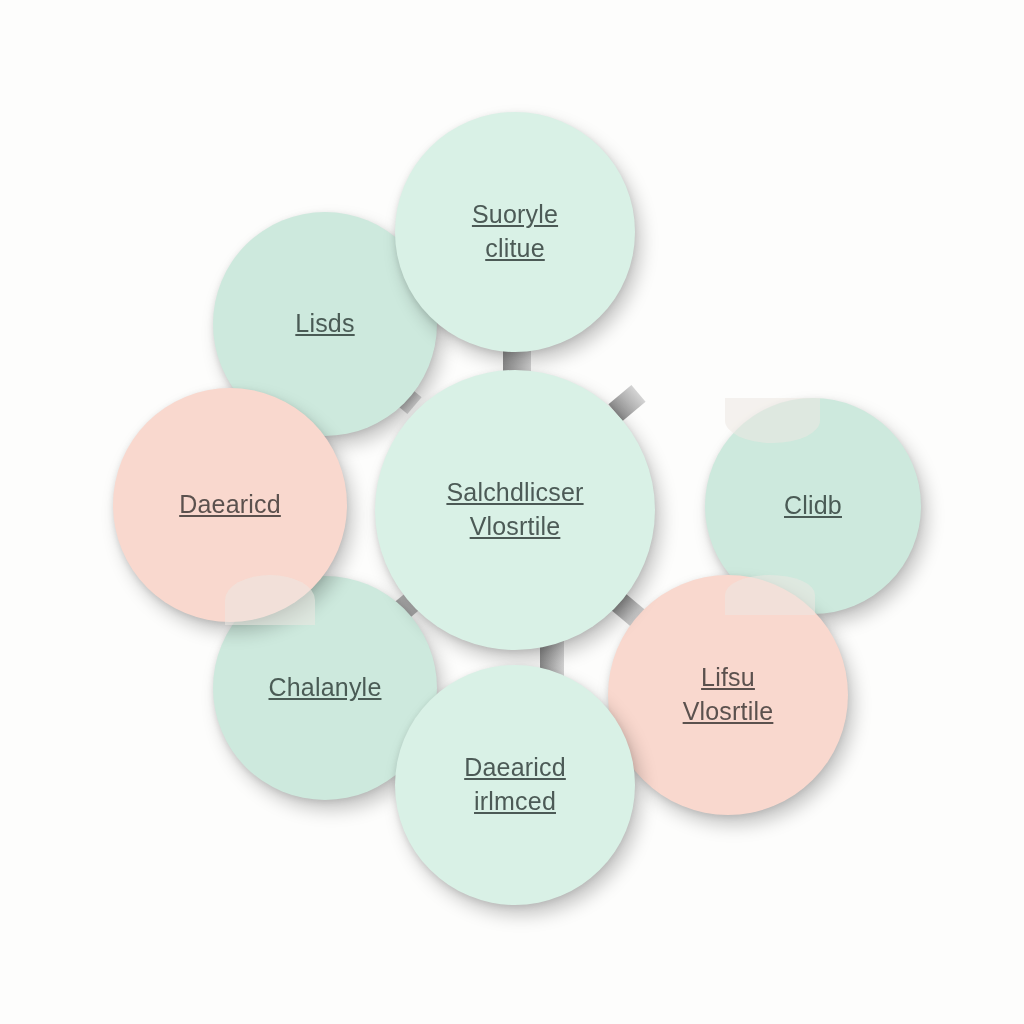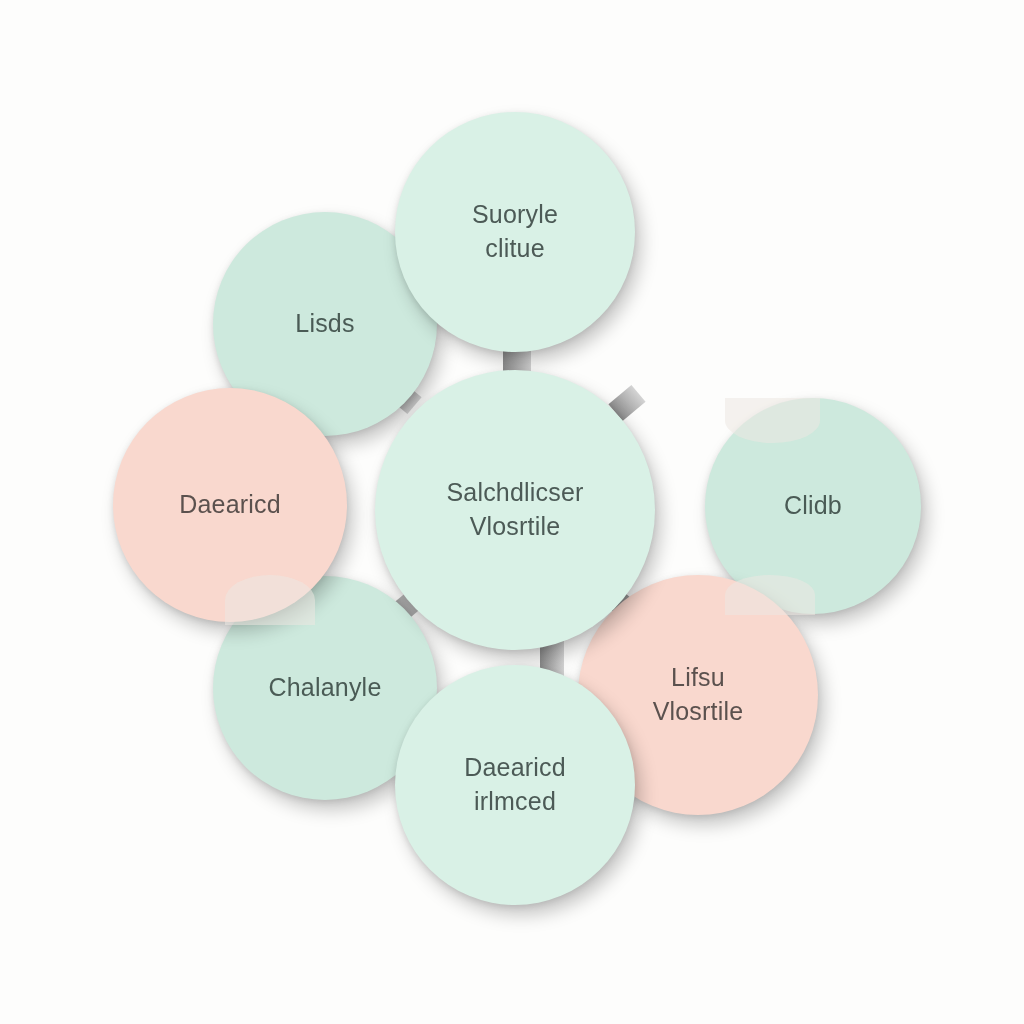--- a/index.html
+++ b/index.html
@@ -13,20 +13,21 @@
   .diagram { position: absolute; left: 0; top: 0; width: 1024px; height: 1024px; }
   .node {
     position: absolute;
     border-radius: 50%;
     display: flex; flex-direction: column;
     align-items: center; justify-content: center;
     box-shadow: 6px 10px 18px rgba(0,0,0,0.22), 0 2px 6px rgba(0,0,0,0.10);
     color: #4f5b57;
     text-align: center;
     line-height: 1.35;
+    text-decoration: underline;
   }
   .node.mint { background: #cde9dd; color: #4a5b55; }
   .node.mint-light { background: #d9f1e6; color: #4c5a56; }
   .node.pink { background: #f9d8ce; color: #5b514e; }
   .node .label { font-size: 25px; letter-spacing: 0.2px; }
   .connector {
     position: absolute;
     background: linear-gradient(90deg, #8c8c8c, #d4d4d4);
   }
   .overlap {
@@ -57,21 +58,21 @@
 
   <div class="node mint" style="left:705px; top:398px; width:216px; height:216px;">
     <span class="label">Clidb</span>
   </div>
 
   <div class="node pink" style="left:113px; top:388px; width:234px; height:234px;">
     <span class="label">Daearicd</span>
   </div>
 
 
-  <div class="node pink" style="left:578px; top:575px; width:240px; height:240px;">
+  <div class="node pink" style="left:608px; top:575px; width:240px; height:240px;">
     <span class="label">Lifsu</span>
     <span class="label">Vlosrtile</span>
   </div>
 
   <div class="node mint-light" style="left:395px; top:112px; width:240px; height:240px;">
     <span class="label">Suoryle</span>
     <span class="label">clitue</span>
   </div>
 
   <div class="node mint-light" style="left:375px; top:370px; width:280px; height:280px;">

